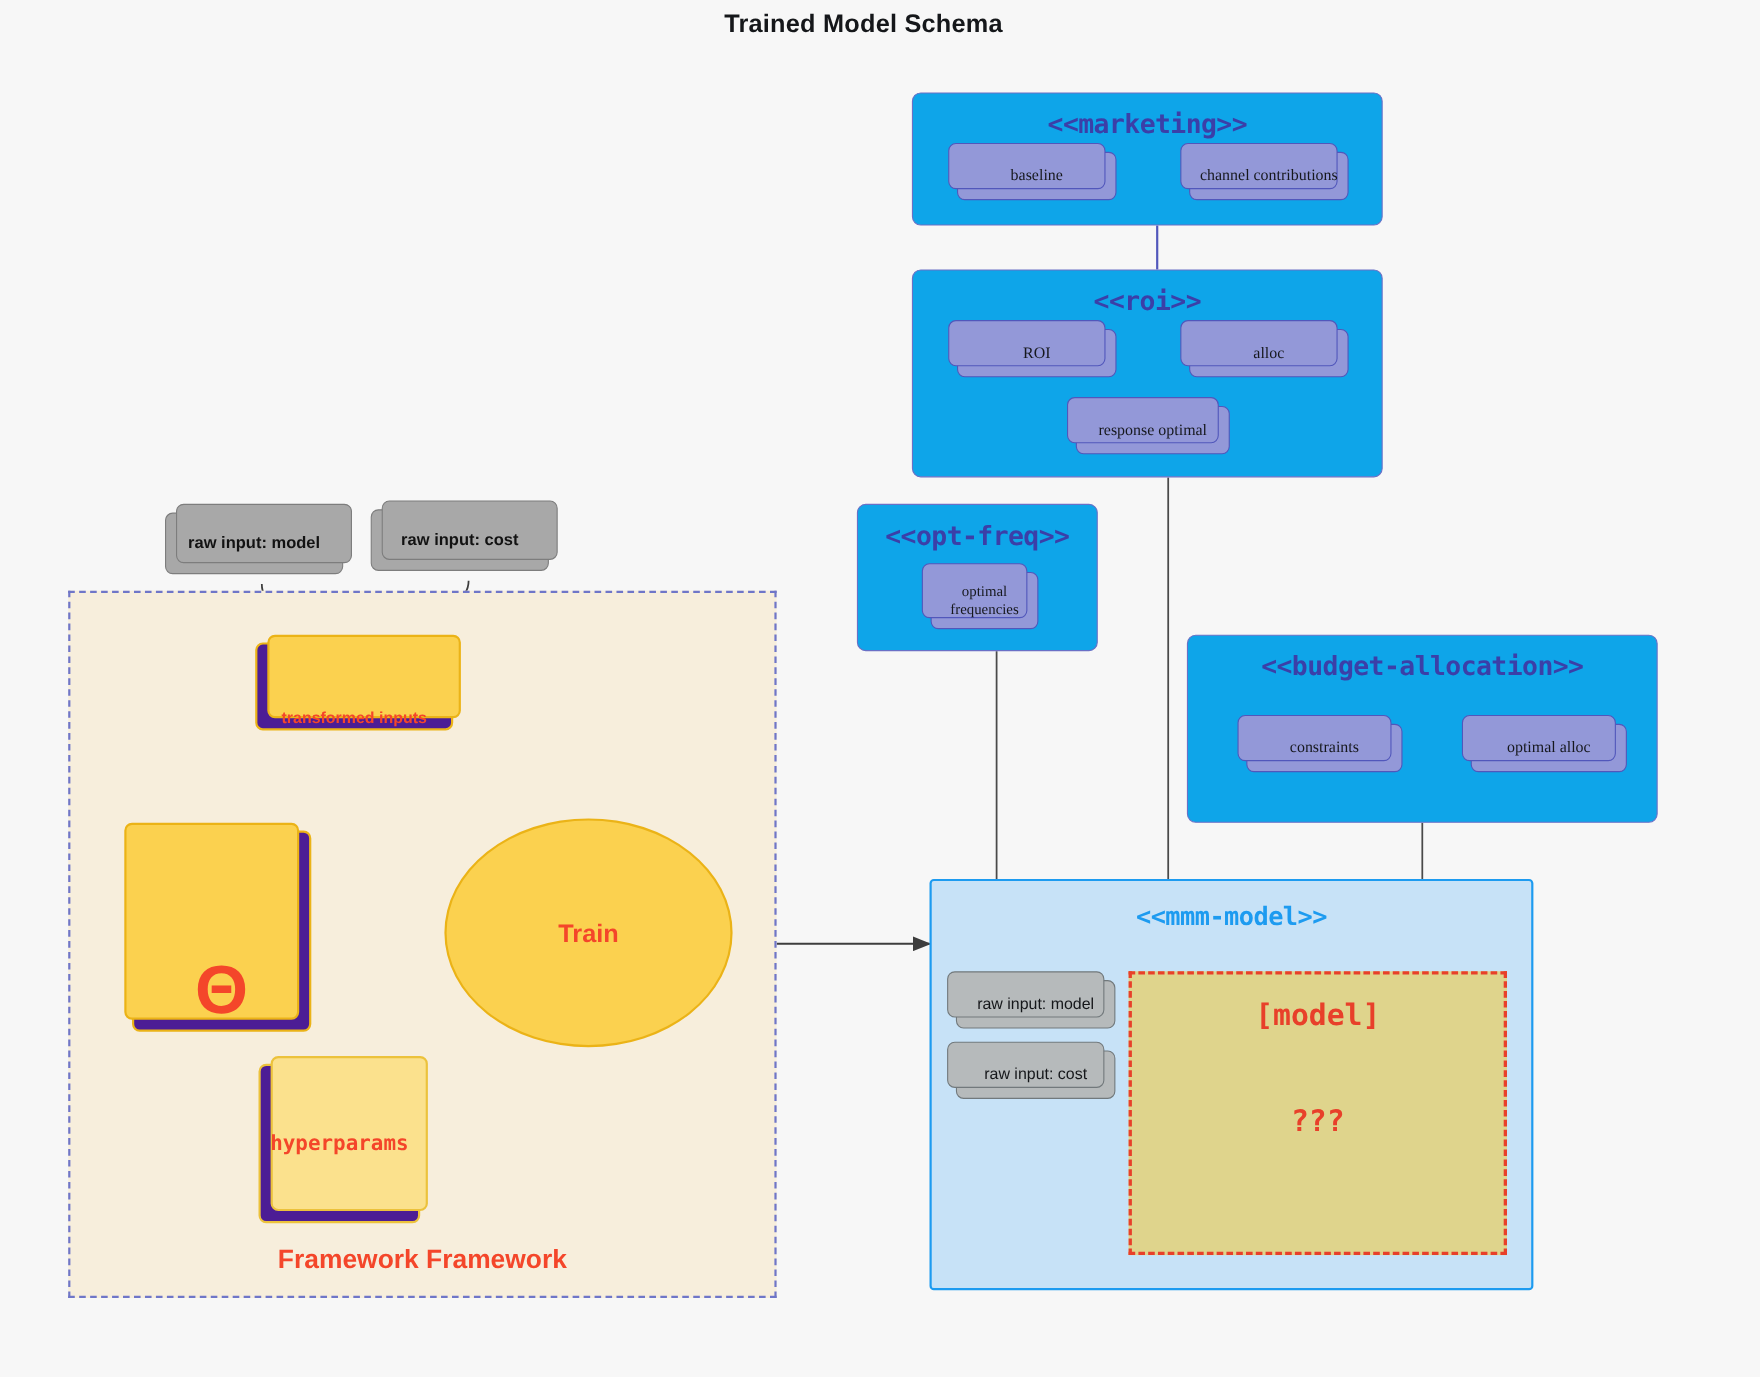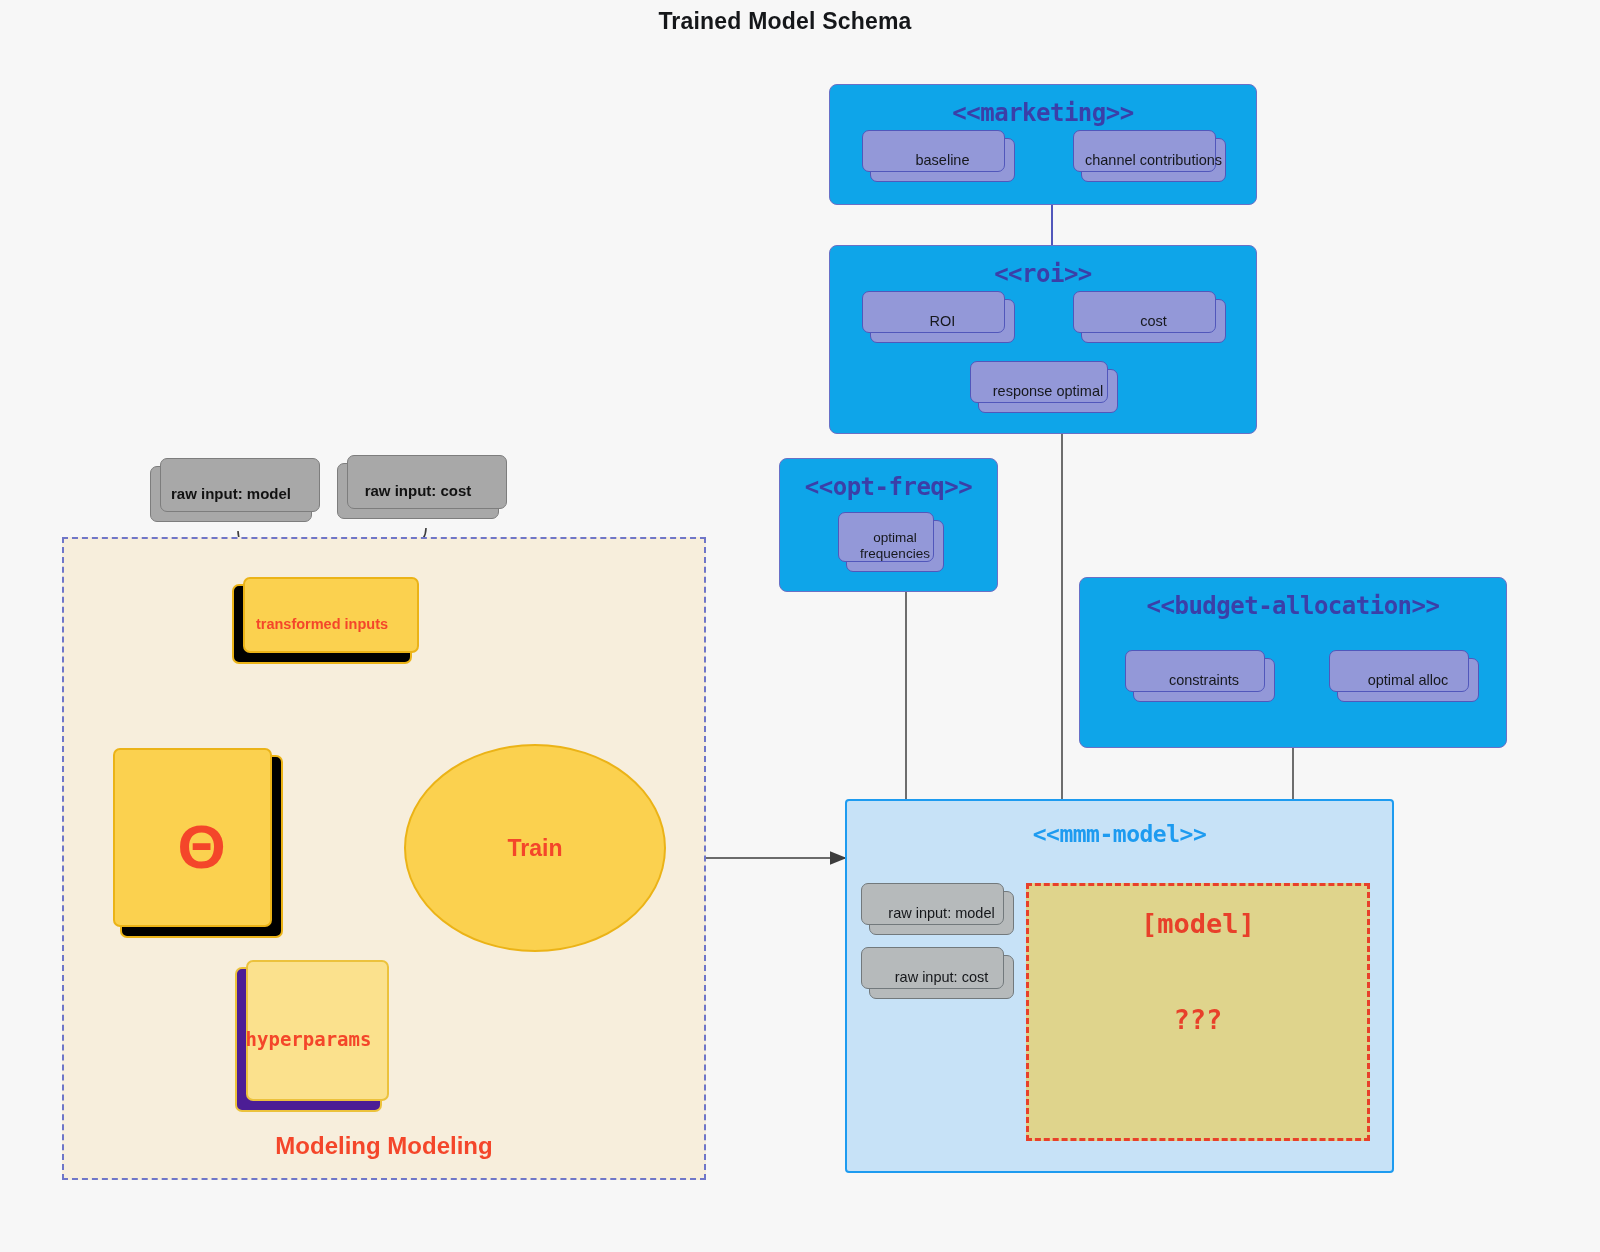--- a/index.html
+++ b/index.html
@@ -82,20 +82,21 @@
     color: #3b3fa8;
     letter-spacing: -.5px;
   }
 
   
   .n-purple {
     background: #9398d8;
     border: 1.6px solid #5157bb;
     color: #16181d;
     font-size: 14.5px;
+    font-family: Liberation Serif, serif;
   }
   .n-purple.stack::before {
     background: #9398d8;
     border: 1.6px solid #5157bb;
   }
 
   
   .n-gray {
     background: #a8a8a8;
     border: 1.6px solid #7d7d7d;
@@ -133,23 +134,24 @@
     left: 0; right: 0;
     bottom: 18px;
     text-align: center;
     font-size: 24px;
     font-weight: bold;
     color: #f4462a;
   }
 
   
   .n-gold-strong {
-    background: #000000;
+    background: #4c1d95;
     border: 2px solid #ebb317;
     color: #f4462a;
+    align-items: flex-end;
   }
   .n-gold-strong.stack::before {
     background: #fbd14f;
     border: 2px solid #ebb317;
   }
   .n-gold-soft {
     background: #4c1d95;
     border: 2px solid #ecc23c;
     color: #f4462a;
   }
@@ -299,21 +301,21 @@
     <span class="lbl">channel contributions</span>
   </div>
 
   <div class="group" style="left:829px; top:245px; width:428px; height:189px;">
     <div class="group-title">&lt;&lt;roi&gt;&gt;</div>
   </div>
   <div class="node stack n-purple" style="left:870px; top:299px; width:145px; height:44px;">
     <span class="lbl">ROI</span>
   </div>
   <div class="node stack n-purple" style="left:1081px; top:299px; width:145px; height:44px;">
-    <span class="lbl">cost</span>
+    <span class="lbl">alloc</span>
   </div>
   <div class="node stack n-purple" style="left:978px; top:369px; width:140px; height:44px;">
     <span class="lbl">response optimal</span>
   </div>
 
   <div class="group" style="left:779px; top:458px; width:219px; height:134px;padding-left:47px;">
     <div class="group-title">&lt;&lt;opt-freq&gt;&gt;</div>
   </div>
   <div class="node stack n-purple" style="left:846px; top:520px; width:98px; height:52px; font-size:13.5px;">
     <span class="lbl">
@@ -347,21 +349,21 @@
   </div>
 
   <div class="node stack sh-dr n-gray" style="left:150px; top:466px; width:162px; height:56px;">
     <span class="lbl">raw input: model</span>
   </div>
   <div class="node stack sh-dr n-gray" style="left:337px; top:463px; width:162px; height:56px;">
     <span class="lbl">raw input: cost</span>
   </div>
 
   <div class="framework" style="left:62px; top:537px; width:644px; height:643px;">
-    <div class="framework-label">Modeling Modeling</div>
+    <div class="framework-label">Framework Framework</div>
   </div>
 
   <div class="node stack sh-dr n-gold-strong sans-red-bold" style="left:232px; top:584px; width:180px; height:80px;">
     <span class="lbl">transformed inputs</span>
   </div>
 
   <div class="node stack n-gold-strong" style="left:120px; top:755px; width:163px; height:183px;">
     <span class="lbl theta">Θ</span>
   </div>
 

